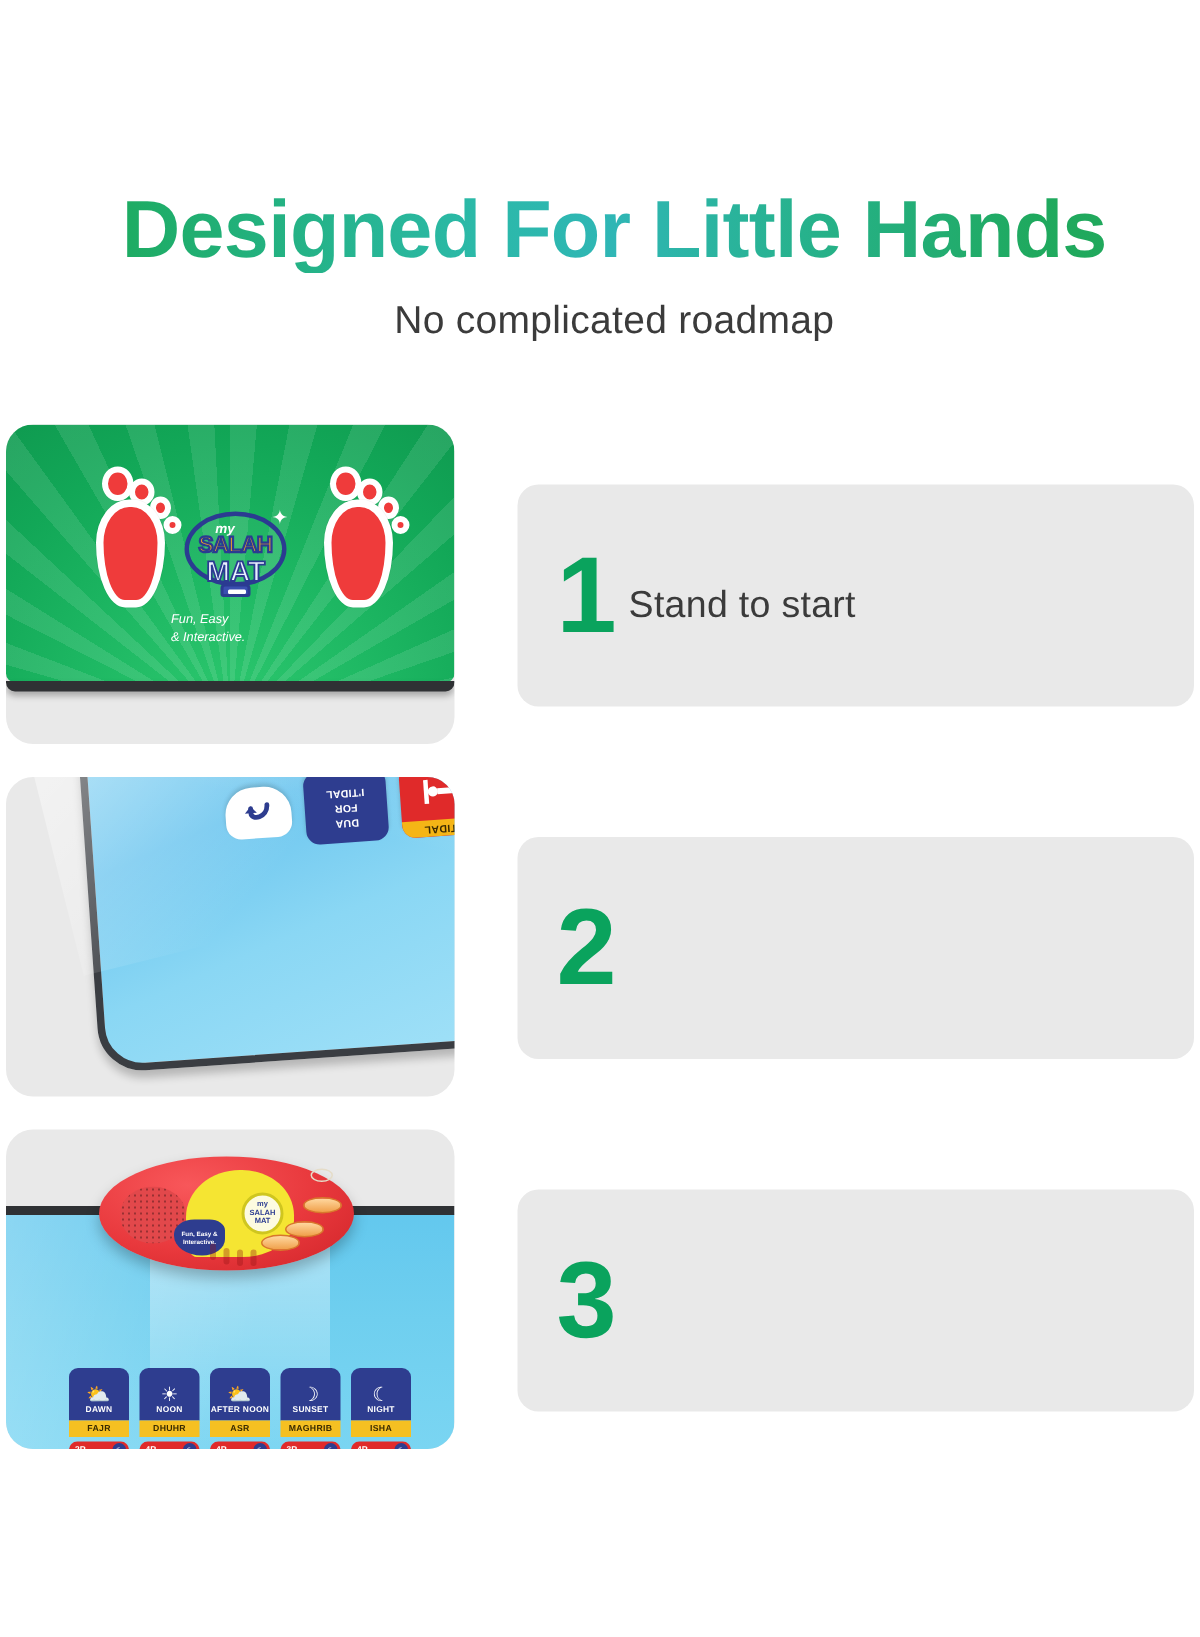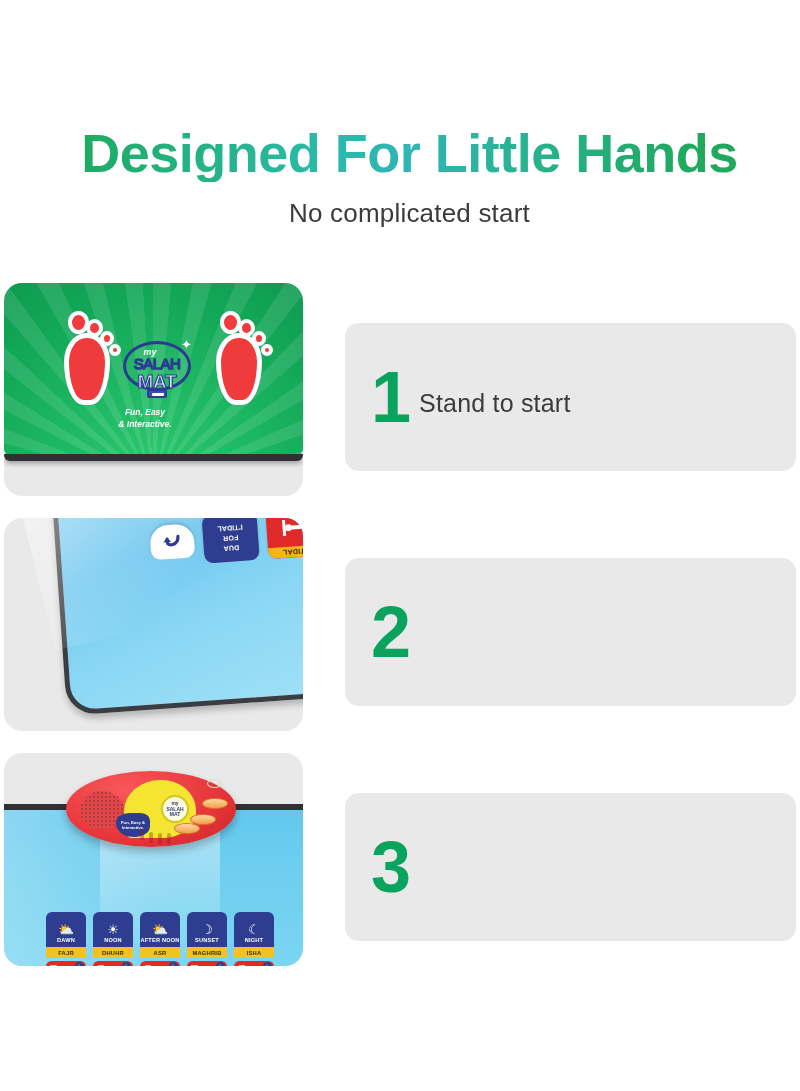--- a/index.html
+++ b/index.html
@@ -99,35 +99,35 @@
   .logo-badge {
     position:absolute; left:117px; top:56px; width:72px; height:62px;
     display:flex; flex-direction:column; align-items:center; justify-content:center;
   }
   .logo-oval {
     position:absolute; left:2px; top:2px; width:68px; height:50px;
     border:3px solid #2b3b91; border-radius:50%;
     background:rgba(255,255,255,0.04);
   }
   .logo-my { font-size:9px; color:#ffffff; font-style:italic; font-weight:bold; position:relative; margin-bottom:-2px; margin-left:-14px;}
-  .logo-salah { font-size:15px; font-weight:normal; color:#f5a623; -webkit-text-stroke:1.5px #2b3b91; letter-spacing:-0.5px; position:relative; }
+  .logo-salah { font-size:15px; font-weight:bold; color:#f5a623; -webkit-text-stroke:1.5px #2b3b91; letter-spacing:-0.5px; position:relative; }
   .logo-mat { font-size:19px; font-weight:bold; color:#eaf0ff; -webkit-text-stroke:1.2px #2b3b91; letter-spacing:-0.3px; position:relative; margin-top:-1px;}
   .logo-star { position:absolute; right:1px; top:-2px; color:#ffffff; font-size:13px; }
   .logo-mat-icon {
     position:absolute; left:26px; top:50px; width:20px; height:9px;
     background:#3a4fb0; border:2px solid #2b3b91;
     border-radius:3px 3px 2px 2px;
   }
   .logo-mat-icon::after{
     content:""; position:absolute; left:3px; top:2px; width:12px; height:3px;
     background:#fff; border-radius:1px;
   }
   .tagline {
-    position:absolute; left:98px; top:124px; width:86px; text-align:center;
-    color:#ffffff; font-size:8.5px; font-weight:bold; line-height:1.35;
+    position:absolute; left:110px; top:124px; width:86px; 
+    color:#ffffff; font-size:8.5px; font-weight:normal; line-height:1.35;
     font-style:italic;
   }
 
   
   .mat-blue-wrap { position:absolute; left:0; top:0; width:299px; height:213px; overflow:hidden; }
   .mat-blue {
     position:absolute; left:54px; top:-64px; width:340px; height:250px;
     background:
       linear-gradient(200deg, rgba(255,255,255,0.40) 0%, rgba(255,255,255,0) 42%),
       linear-gradient(160deg,#7fd0f2 0%, #6ec6ef 32%, #8ad7f4 58%, #a4e2f8 100%);
@@ -255,21 +255,21 @@
   .p-moon {
     width:9px; height:9px; border-radius:50%; background:#2e3d8f;
     color:#fff; font-size:6px; display:flex; align-items:center; justify-content:center;
   }
 </style>
 </head>
 <body>
 
 <div class="header">
   <div class="title">Designed For Little Hands</div>
-  <div class="subtitle">No complicated start</div>
+  <div class="subtitle">No complicated roadmap</div>
 </div>
 
 <div class="rows">
 
   <div class="row">
     <div class="panel">
       <div class="mat-green">
         <div class="foot foot-left">
           <div class="toe t1"></div>
             <div class="toe t2"></div>

